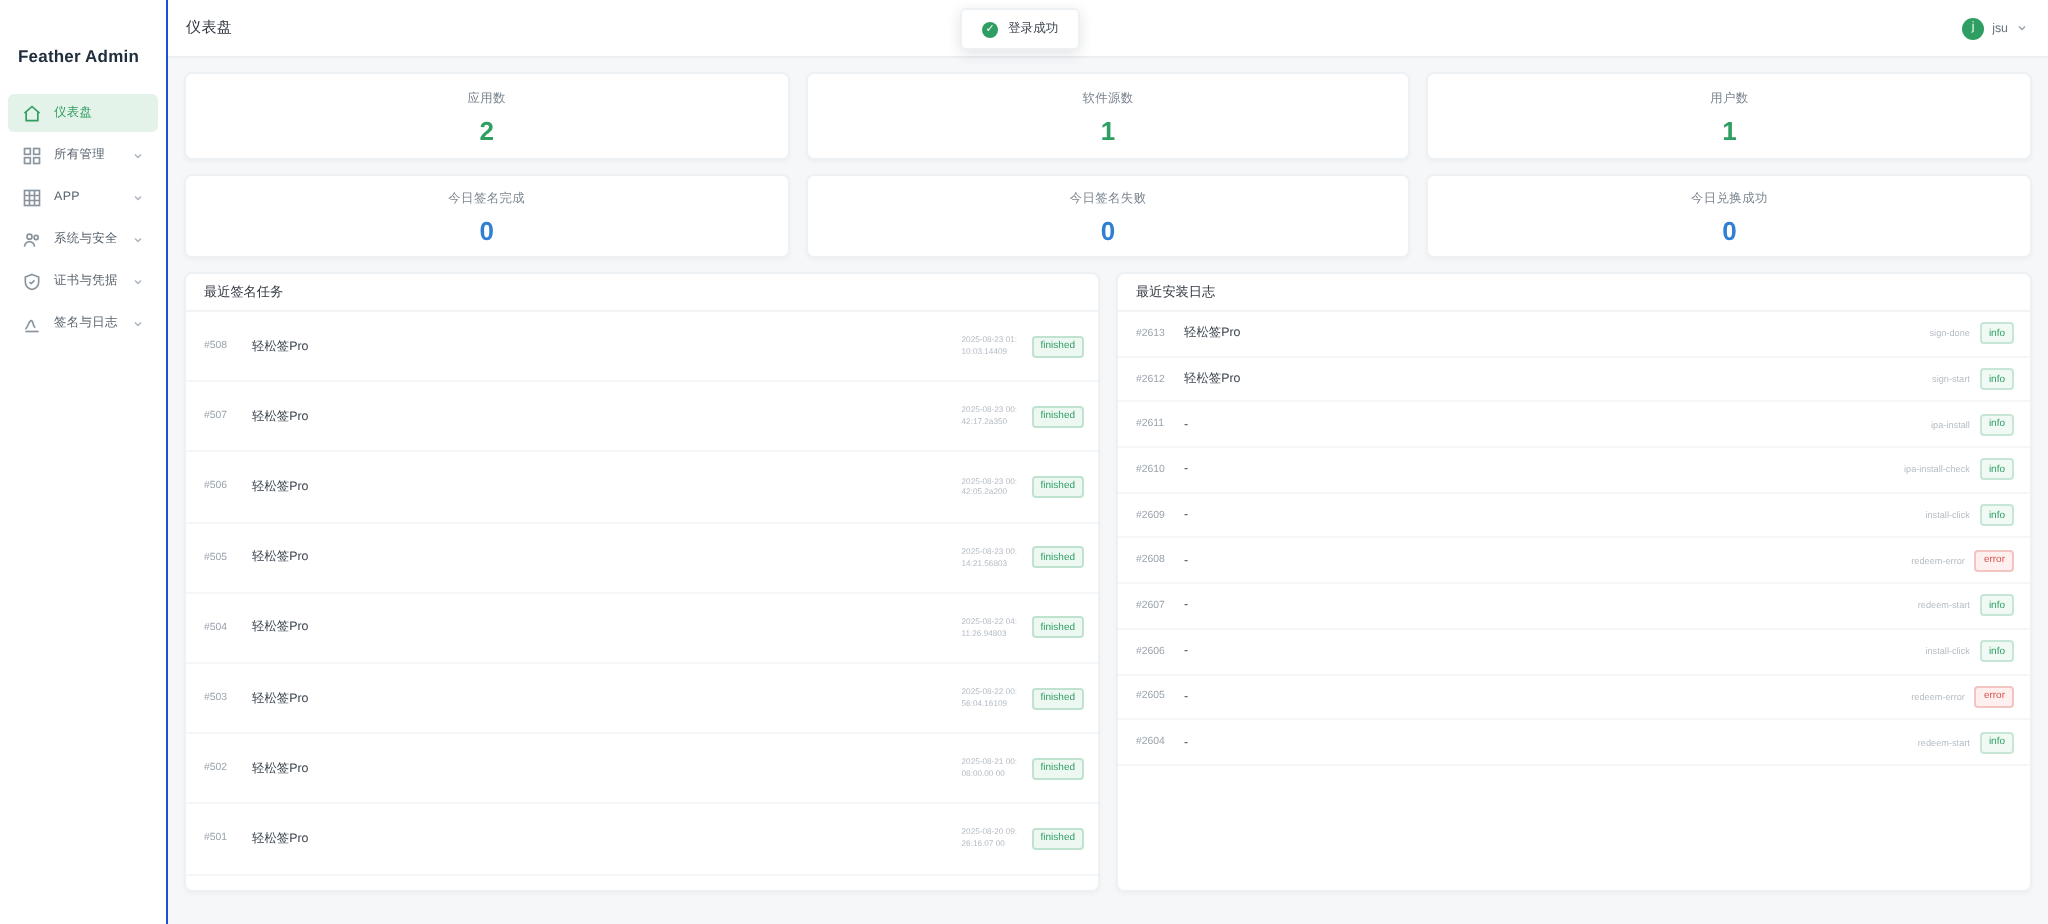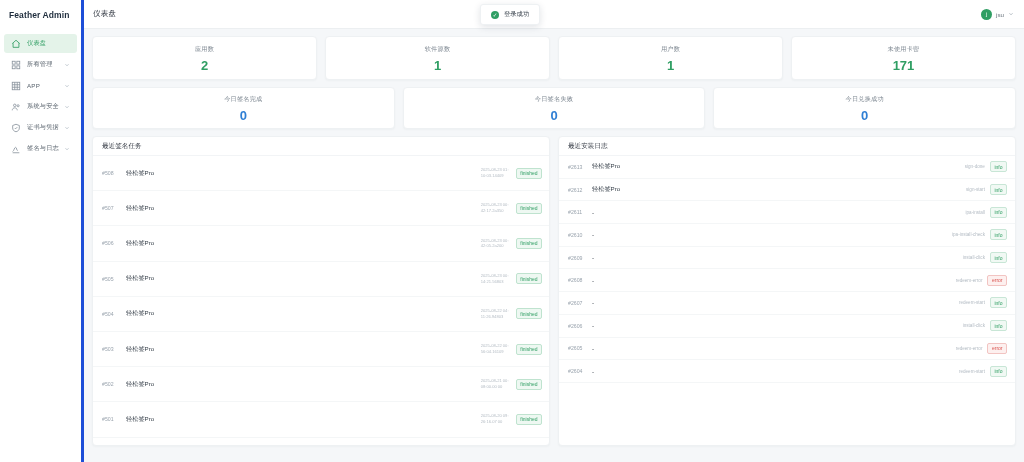--- a/index.html
+++ b/index.html
@@ -8,22 +8,22 @@
     font-family: "Liberation Sans", sans-serif;
     background: #f5f7f9;
     overflow: hidden;
   }
   .app { display: flex; width: 1024px; height: 462px; }
 
   
   .sidebar {
     width: 84px; min-width: 84px; height: 462px;
     background: #ffffff;
-    border-right: 3px solid #1d4ed8;
-    padding-top: 6px;
+    border-right: 1px solid #1d4ed8;
+    padding-top: 19px;
   }
   .brand {
     font-size: 8.5px; font-weight: bold; color: #1f2d3d;
     padding: 4px 0 0 9px; letter-spacing: .1px;
     white-space: nowrap;
   }
   .nav { margin-top: 14px; }
   .nav-item {
     display: flex; align-items: center;
     height: 19px; margin: 0 4px 2px 4px;
@@ -293,24 +293,20 @@
           <div class="stat-value v-green">2</div>
         </div>
         <div class="stat-card">
           <div class="stat-label">软件源数</div>
           <div class="stat-value v-green">1</div>
         </div>
         <div class="stat-card">
           <div class="stat-label">用户数</div>
           <div class="stat-value v-green">1</div>
         </div>
-        <div class="stat-card">
-          <div class="stat-label">未使用卡密</div>
-          <div class="stat-value v-green">171</div>
-        </div>
       </div>
 
       <div class="stats-row secondary">
         <div class="stat-card">
           <div class="stat-label">今日签名完成</div>
           <div class="stat-value v-blue">0</div>
         </div>
         <div class="stat-card">
           <div class="stat-label">今日签名失败</div>
           <div class="stat-value v-blue">0</div>

